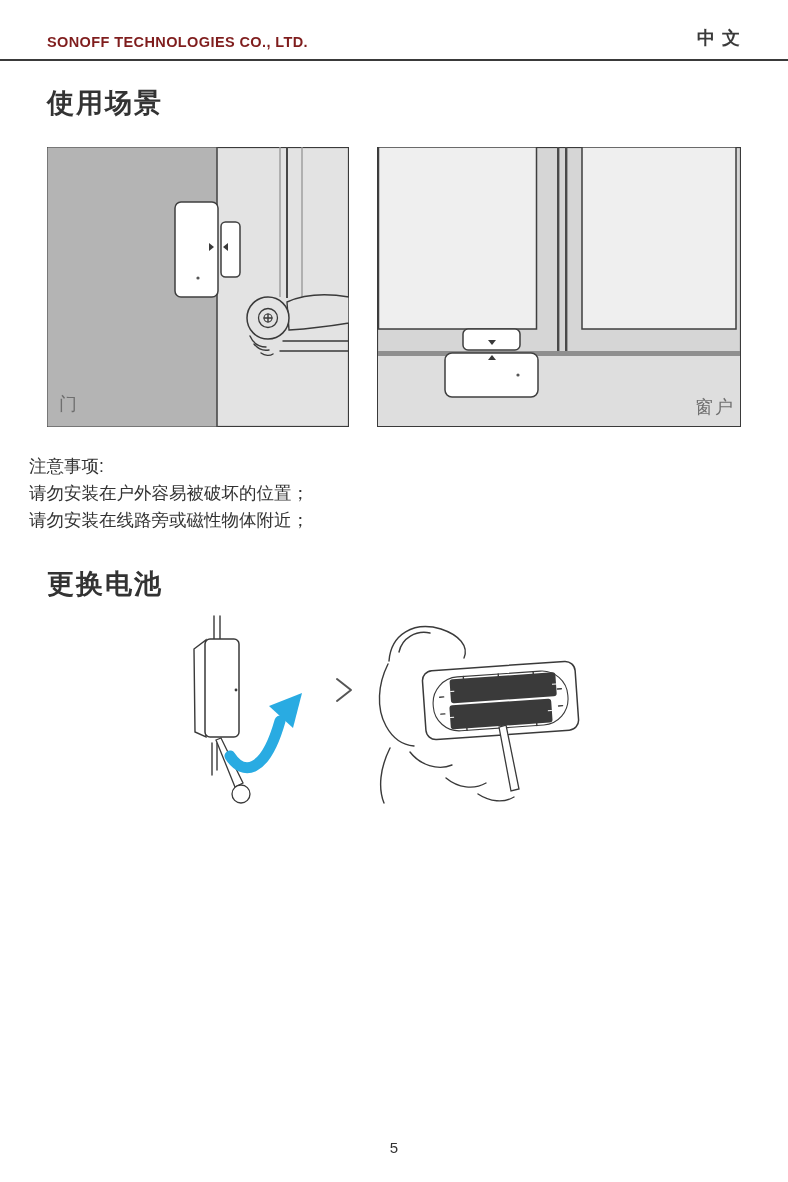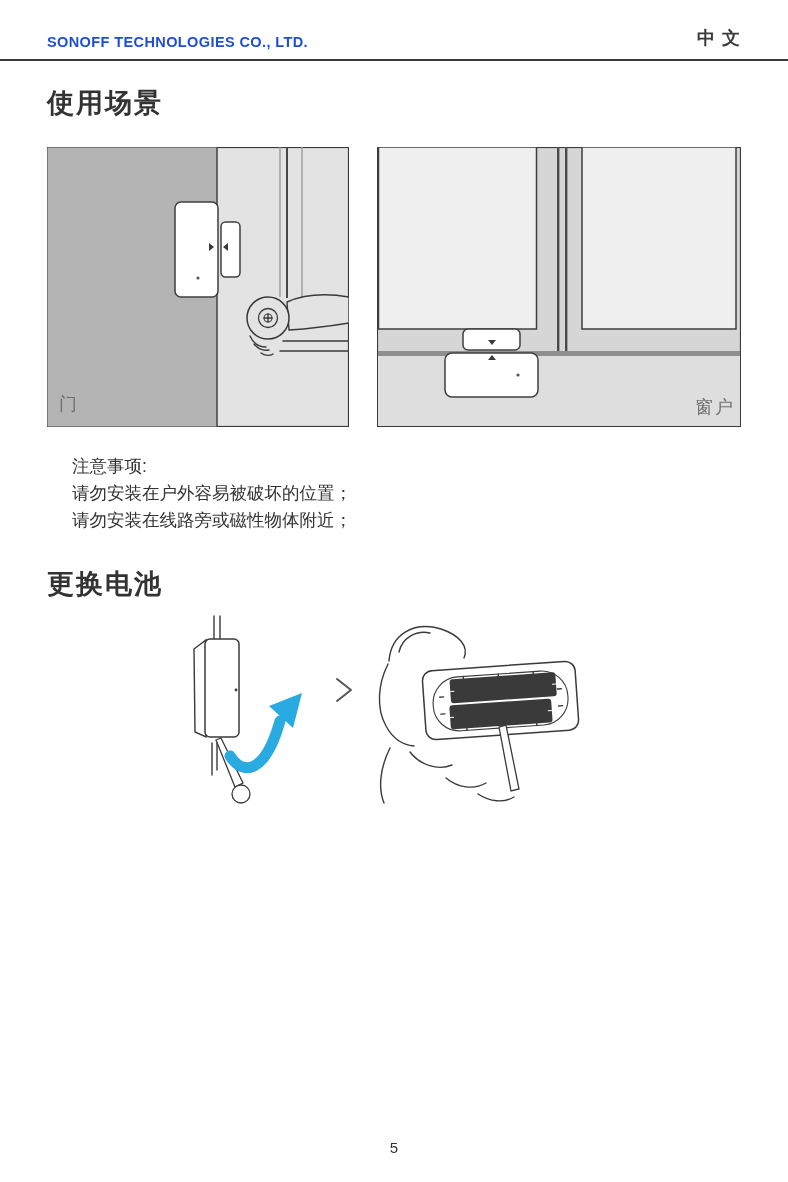--- a/index.html
+++ b/index.html
@@ -12,35 +12,35 @@
     position: relative;
     overflow: hidden;
   }
   .header {
     display: flex;
     justify-content: space-between;
     align-items: flex-end;
     padding: 26px 47px 9px 47px;
   }
   .header .company {
-    font-size: 14.5px; font-weight: 700; letter-spacing: 0.4px; color: #1d4ed8;
+    font-size: 14.5px; font-weight: 700; letter-spacing: 0.4px; color: #7f1d1d;
   }
   .header .lang {
     font-size: 18px; font-weight: 700; color: #3a3a3a; letter-spacing: 1px;
   }
   .rule { border: none; border-top: 2px solid #3a3a3a; margin: 0; }
   .section-title {
     font-size: 27px; font-weight: 700; color: #333;
     letter-spacing: 2px; margin: 0 0 0 47px;
   }
   #usage-title { margin-top: 24px; }
   #battery-title { margin-top: 32px; font-family: Liberation Serif, serif; }
   .scenes { display: flex; gap: 28px; margin: 26px 0 0 47px; }
   .scenes svg { display: block; }
-  .notes { margin: 26px 0 0 72px; font-size: 17.5px; line-height: 27px; color: #333; }
+  .notes { margin: 26px 0 0 29px; font-size: 17.5px; line-height: 27px; color: #333; }
   .battery-fig { position: relative; height: 212px; margin-top: 4px; }
   .battery-fig svg { position: absolute; left: 0; top: 0; }
   .footer {
     position: absolute; left: 0; bottom: 26px; width: 100%;
     text-align: center; font-size: 15px; color: #333;
   }
   .lineart { stroke: #3a3a3a; fill: none; stroke-width: 1.4; stroke-linecap: round; }
 </style>
 </head>
 <body>

